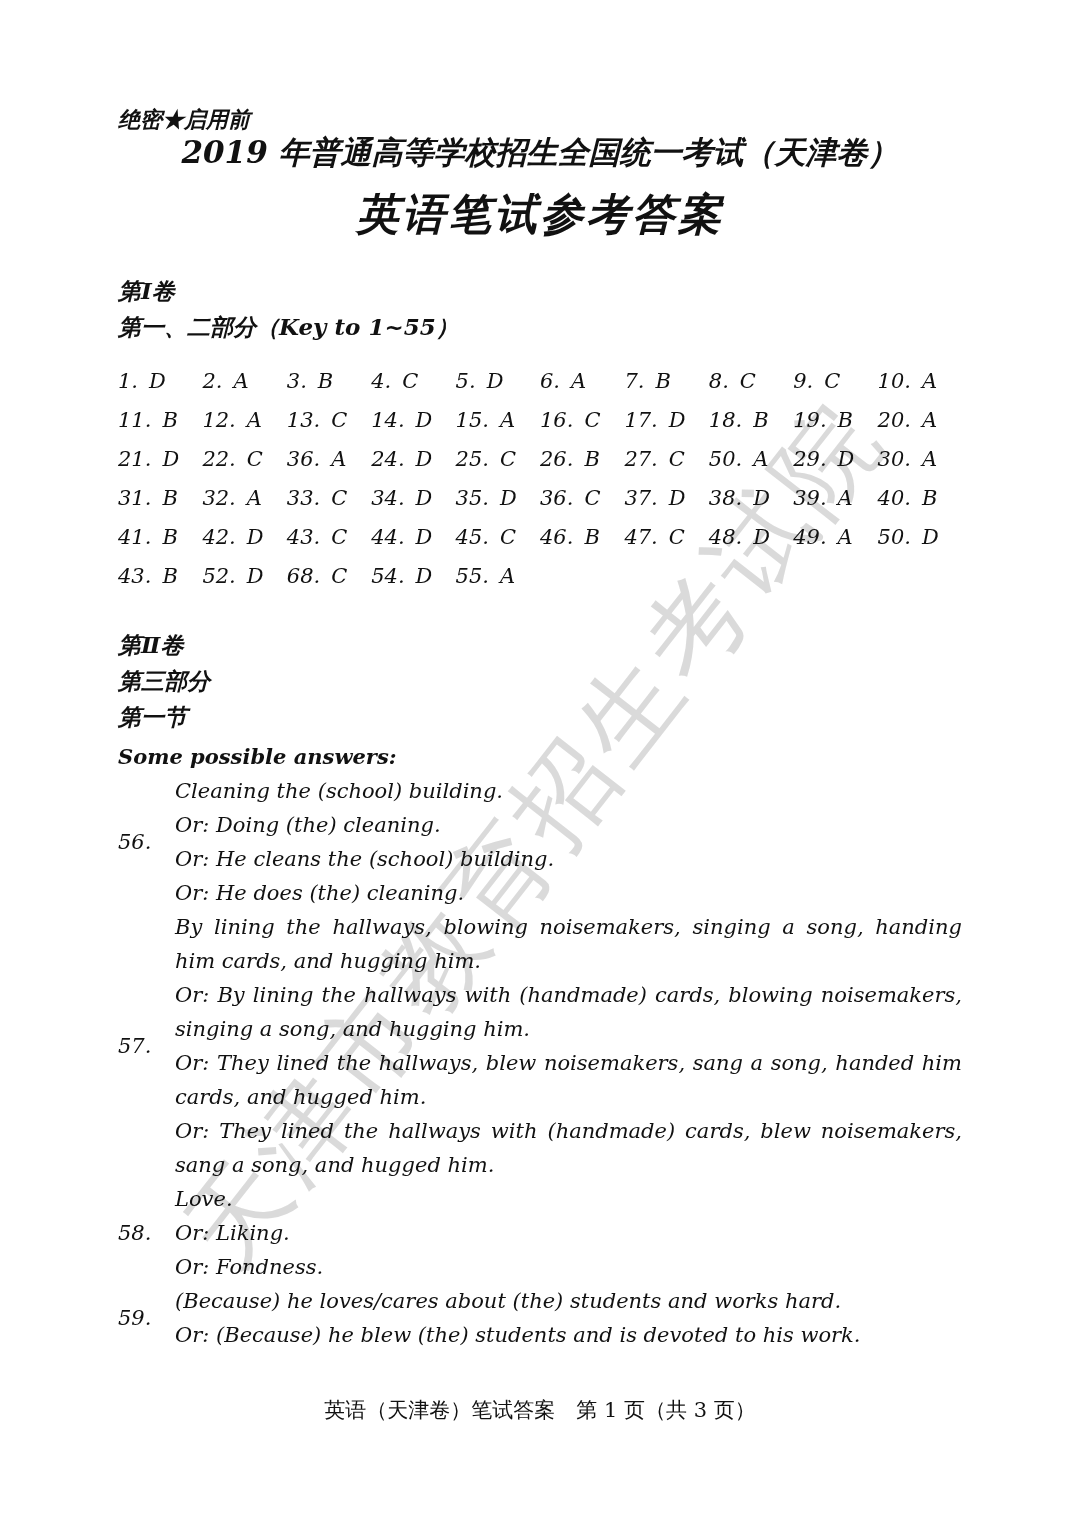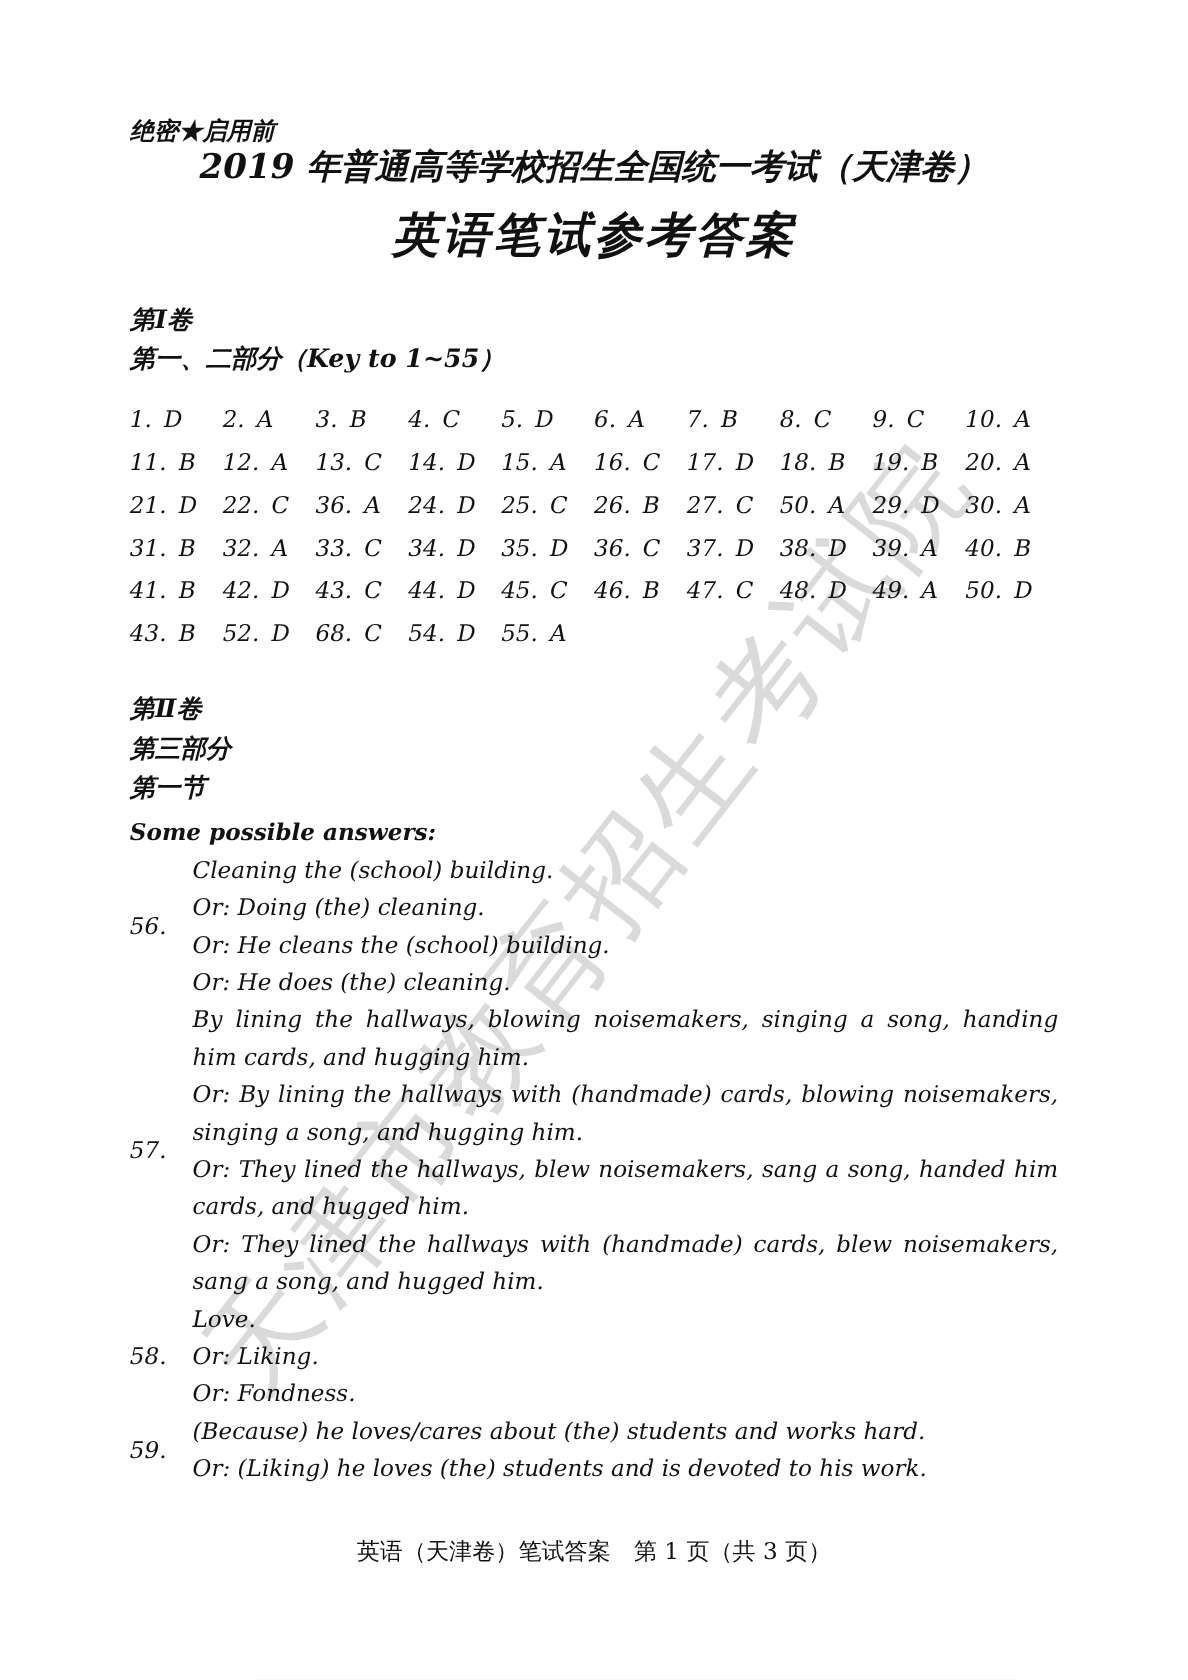--- a/index.html
+++ b/index.html
@@ -378,21 +378,21 @@
             <p>Love.</p>
             <p>Or: Liking.</p>
             <p>Or: Fondness.</p>
           </div>
   </div>
 
   <div class="item">
     <div class="item-num">59.</div>
     <div class="item-body">
             <p>(Because) he loves/cares about (the) students and works hard.</p>
-            <p>Or: (Liking) he loves (the) students and is devoted to his work.</p>
+            <p>Or: (Because) he blew (the) students and is devoted to his work.</p>
           </div>
   </div>
 </div>
 
   </div>
 
   <div class="footer">英语（天津卷）笔试答案　第 1 页（共 3 页）</div>
 
 </div>
 

